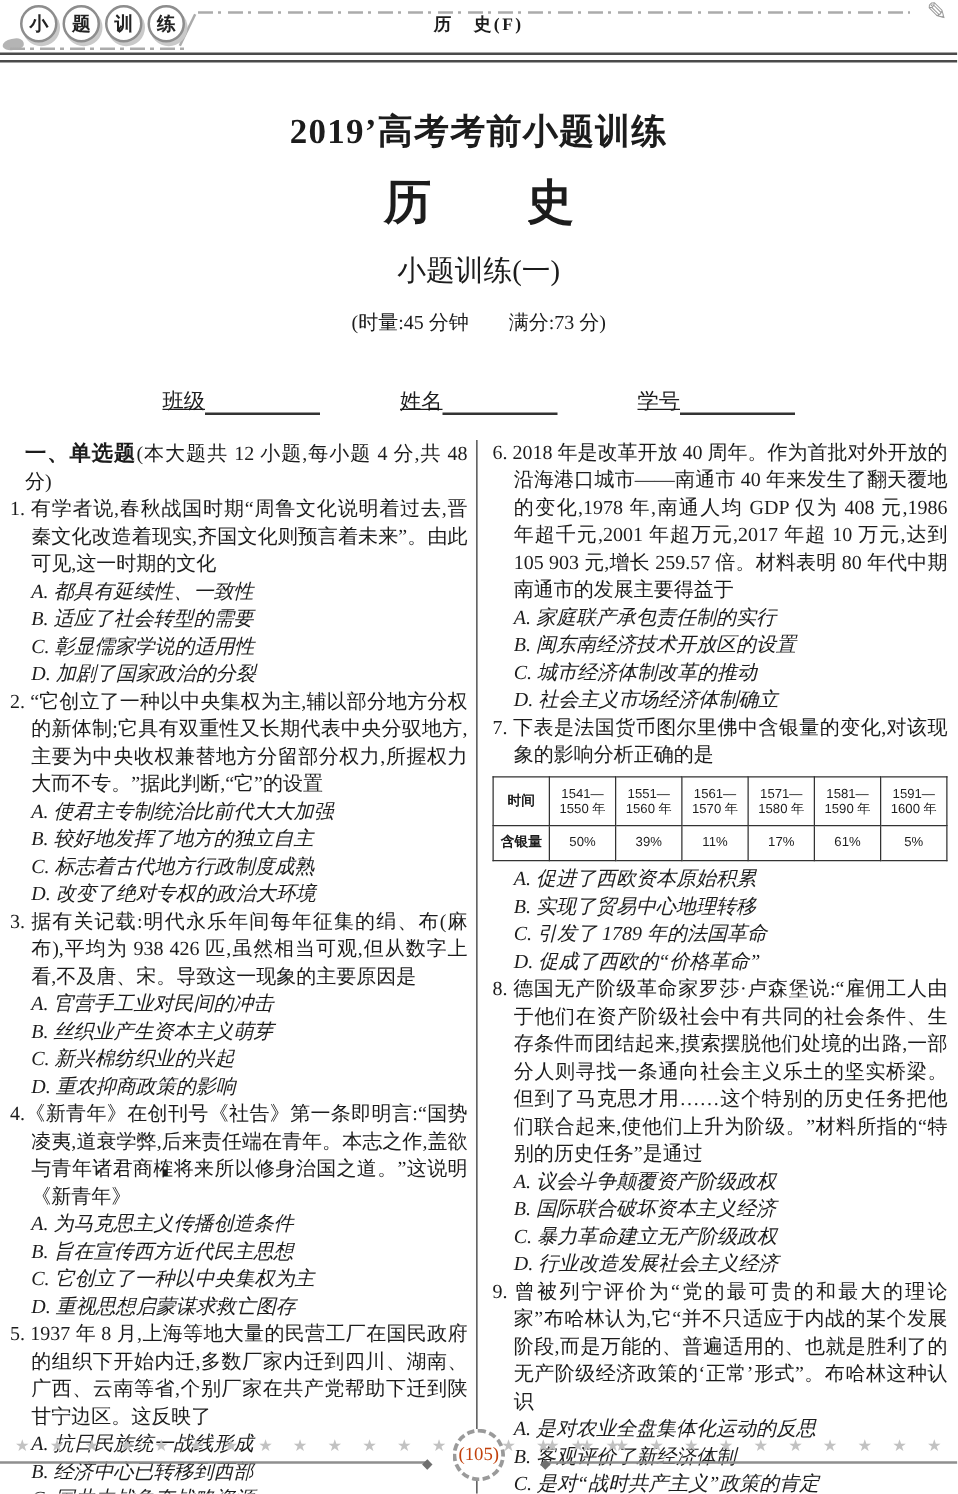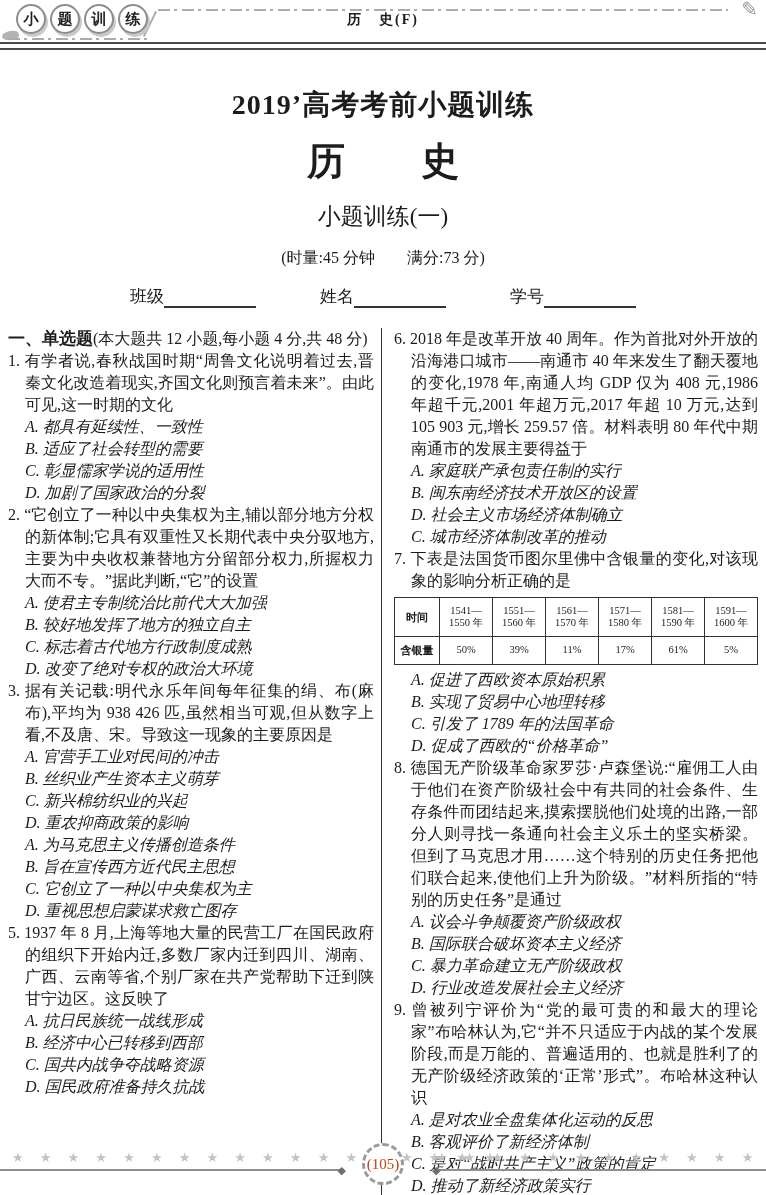--- a/index.html
+++ b/index.html
@@ -27,35 +27,35 @@
   .header-subject{position:absolute;top:11px;left:0;right:0;text-align:center;
     font-size:14px;font-weight:bold;letter-spacing:2px;}
   .double-rule{position:absolute;bottom:0;left:0;right:0;height:4px;
     border-top:2px solid #4a4a4a;border-bottom:2px solid #4a4a4a;}
   
   .title-block{text-align:center;}
   .doc-title{margin:36px 0 0;font-size:28px;font-weight:bold;letter-spacing:1px;}
   .subject-title{margin-top:12px;font-size:38px;font-weight:bold;}
   .subtitle{margin-top:14px;font-size:23px;font-weight:normal;}
   .meta-line{margin-top:16px;font-size:16px;}
-  .fields-row{margin-top:16px;display:flex;justify-content:center;gap:64px;font-size:17px;}
+  .fields-row{margin-top:40px;display:flex;justify-content:center;gap:64px;font-size:17px;text-decoration:underline;}
   .field{display:flex;align-items:flex-end;}
   .field-line{display:inline-block;width:92px;border-bottom:2px solid #333;height:1.05em;}
   
   .columns{display:flex;margin-top:20px;padding:0 4px;}
   .col-left{width:366px;padding:0 7px 4px 4px;border-right:1.5px solid #333;}
   .col-right{flex:1;padding:0 4px 4px 12px;}
   .body-text{font-size:16px;line-height:22px;text-align:justify;}
-  .section-heading{font-size:16px;}
+  .section-heading{font-size:16px;margin-left:12px;}
   .section-heading .bold{font-weight:bold;font-size:17px;}
   .q-stem{padding-left:17px;text-indent:-17px;}
   .q-option{padding-left:17px;font-style:italic;}
   
   .silver-table{width:100%;border-collapse:collapse;margin:5px 0 4px;
-    font-size:10.5px;font-family:Liberation Serif, serif;}
+    font-size:10.5px;font-family:Liberation Sans, sans-serif;}
   .silver-table td{border:1px solid #333;text-align:center;padding:7px 1px;line-height:1.15;}
   .silver-table td.rowlab{font-weight:bold;font-size:11px;width:42px;}
   
   .footer{position:absolute;left:0;right:0;bottom:6px;height:48px;}
   .stars{color:#c2c2c2;font-size:13px;letter-spacing:6px;white-space:nowrap;
     font-family:"DejaVu Sans",sans-serif;}
   .f-left{position:absolute;left:0;bottom:10px;width:342px;}
   .f-left .stars{padding-left:12px;}
   .f-right{position:absolute;right:0;bottom:10px;width:330px;text-align:right;}
   .f-right .stars{padding-right:6px;}
@@ -140,20 +140,21 @@
 
       <div class="question">
         <div class="q-stem"><span>3.</span> <span>据有关记载:明代永乐年间每年征集的绢、布(麻布),平均为 938 426 匹,虽然相当可观,但从数字上看,不及唐、宋。导致这一现象的主要原因是</span></div>
         <div class="q-option">A. 官营手工业对民间的冲击</div>
         <div class="q-option">B. 丝织业产生资本主义萌芽</div>
         <div class="q-option">C. 新兴棉纺织业的兴起</div>
         <div class="q-option">D. 重农抑商政策的影响</div>
       </div>
 
       <div class="question">
+        <div class="q-stem"><span>4.</span><span>《新青年》在创刊号《社告》第一条即明言:“国势凌夷,道衰学弊,后来责任端在青年。本志之作,盖欲与青年诸君商榷将来所以修身治国之道。”这说明《新青年》</span></div>
         <div class="q-option">A. 为马克思主义传播创造条件</div>
         <div class="q-option">B. 旨在宣传西方近代民主思想</div>
         <div class="q-option">C. 它创立了一种以中央集权为主</div>
         <div class="q-option">D. 重视思想启蒙谋求救亡图存</div>
       </div>
 
       <div class="question">
         <div class="q-stem"><span>5.</span> <span>1937 年 8 月,上海等地大量的民营工厂在国民政府的组织下开始内迁,多数厂家内迁到四川、湖南、广西、云南等省,个别厂家在共产党帮助下迁到陕甘宁边区。这反映了</span></div>
         <div class="q-option">A. 抗日民族统一战线形成</div>
         <div class="q-option">B. 经济中心已转移到西部</div>
@@ -162,22 +163,22 @@
       </div>
 
     </div>
 
     <div class="col-right">
 
       <div class="question">
         <div class="q-stem"><span>6.</span> <span>2018 年是改革开放 40 周年。作为首批对外开放的沿海港口城市——南通市 40 年来发生了翻天覆地的变化,1978 年,南通人均 GDP 仅为 408 元,1986 年超千元,2001 年超万元,2017 年超 10 万元,达到 105 903 元,增长 259.57 倍。材料表明 80 年代中期南通市的发展主要得益于</span></div>
         <div class="q-option">A. 家庭联产承包责任制的实行</div>
         <div class="q-option">B. 闽东南经济技术开放区的设置</div>
+        <div class="q-option">C. 城市经济体制改革的推动</div>
         <div class="q-option">D. 社会主义市场经济体制确立</div>
-        <div class="q-option">C. 城市经济体制改革的推动</div>
       </div>
 
       <div class="question">
         <div class="q-stem"><span>7.</span> <span>下表是法国货币图尔里佛中含银量的变化,对该现象的影响分析正确的是</span></div>
         <table class="silver-table">
           <tbody>
               <tr>
             <td class="rowlab">时间</td>
             <td>1541—1550 年</td>
             <td>1551—1560 年</td>

